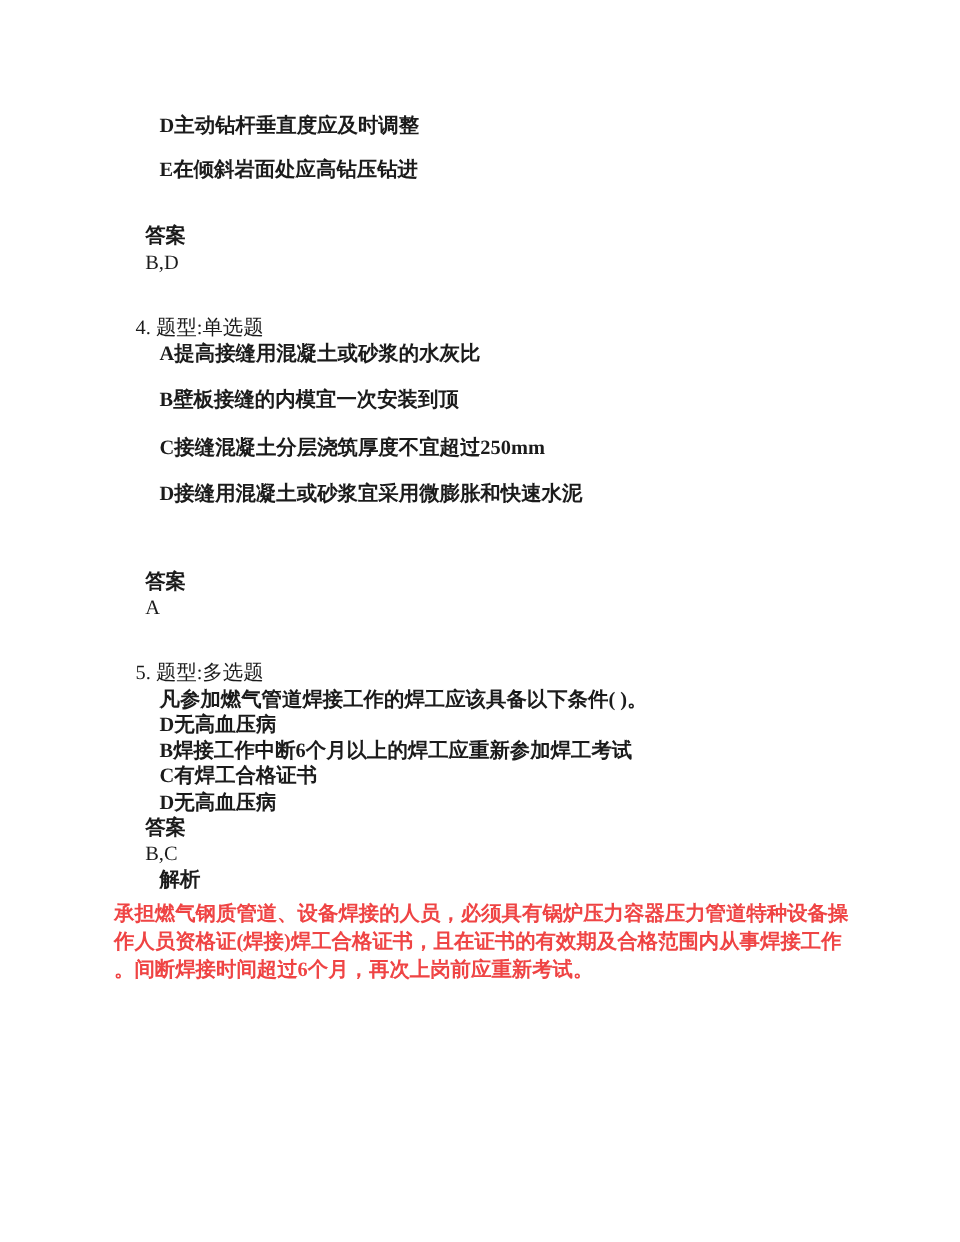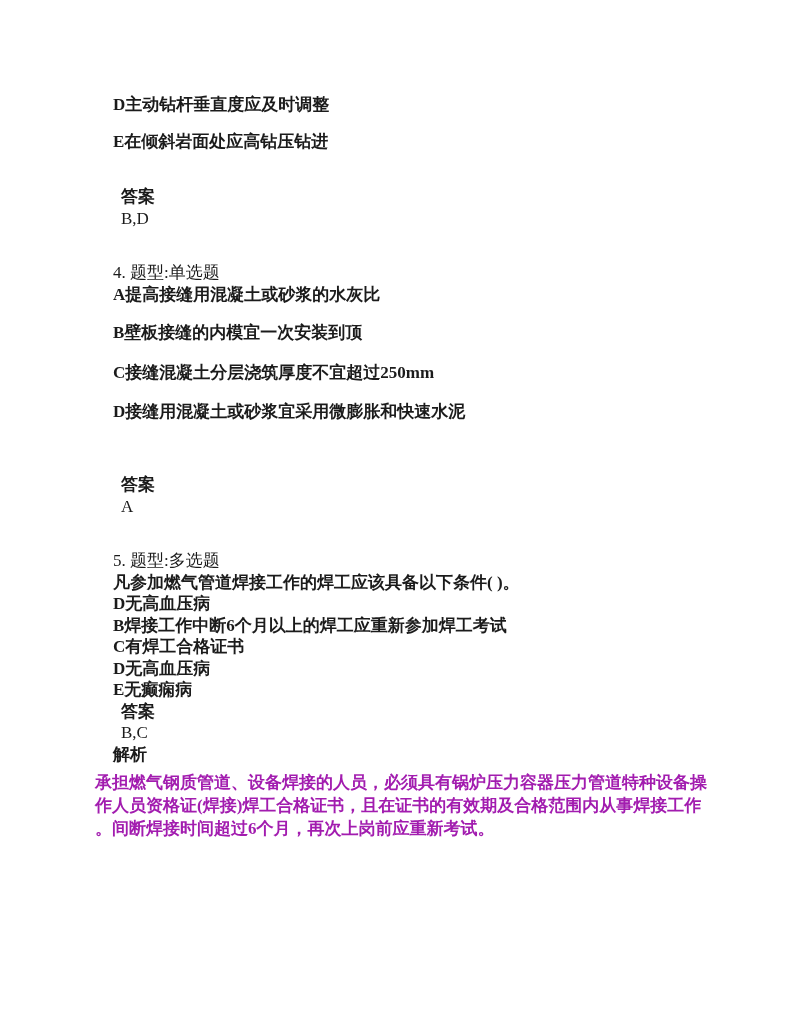--- a/index.html
+++ b/index.html
@@ -20,39 +20,39 @@
     position: absolute;
     left: 113px;
     top: 94px;
     width: 645px;
   }
   .line {
     font-size: 17px;
     line-height: 22px;
     white-space: nowrap;
   }
-  .b { font-weight: 700; }
+  .b { font-weight: 700; margin-left: 20px; }
   .r { font-weight: 400; }
   .ind { margin-left: 8px; }
   .mt15 { margin-top: 15px; }
   .mt16 { margin-top: 16px; }
   .mt17 { margin-top: 17px; }
   .mt18 { margin-top: 18px; }
   .mt32 { margin-top: 32px; }
   .mt33 { margin-top: 33px; }
   .mt51 { margin-top: 51px; }
   .q5-block .line { line-height: 21.5px; }
   .para {
     margin-left: -18px;
     margin-top: 6px;
     width: 606px;
     font-size: 17px;
     line-height: 23px;
     font-weight: 600;
-    color: #a21caf;
+    color: #ef4444;
   }
   .para div { white-space: nowrap; }
 </style>
 </head>
 <body>
 
 <div class="page">
   <div class="content">
 
     <div class="line b">D主动钻杆垂直度应及时调整</div>
@@ -70,21 +70,20 @@
       <div class="line r ind">A</div>
     </div>
 
     <div class="q5-block">
       <div class="line r mt32">5. 题型:多选题</div>
       <div class="line b">凡参加燃气管道焊接工作的焊工应该具备以下条件( )。</div>
       <div class="line b">D无高血压病</div>
       <div class="line b">B焊接工作中断6个月以上的焊工应重新参加焊工考试</div>
       <div class="line b">C有焊工合格证书</div>
       <div class="line b">D无高血压病</div>
-      <div class="line b">E无癫痫病</div>
       <div class="line b ind">答案</div>
       <div class="line r ind">B,C</div>
       <div class="line b">解析</div>
       <div class="para">
         <div>承担燃气钢质管道、设备焊接的人员，必须具有锅炉压力容器压力管道特种设备操</div>
         <div>作人员资格证(焊接)焊工合格证书，且在证书的有效期及合格范围内从事焊接工作</div>
         <div>。间断焊接时间超过6个月，再次上岗前应重新考试。</div>
       </div>
     </div>
 

